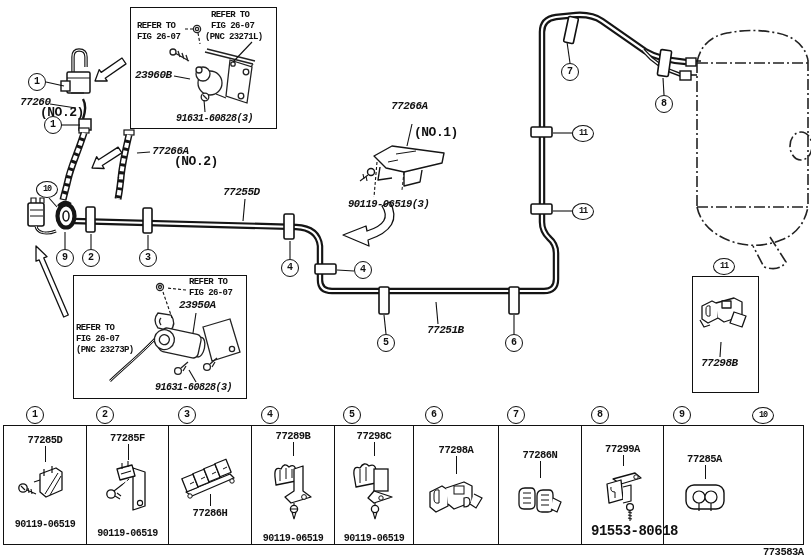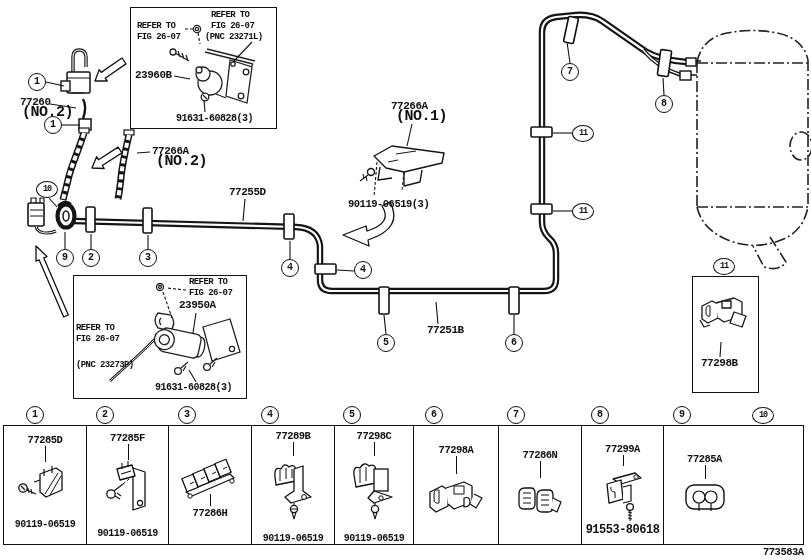--- a/index.html
+++ b/index.html
@@ -1,20 +1,20 @@
 <!DOCTYPE html>
 <html><head>
 <meta charset="utf-8">
 <style>
   html,body{margin:0;padding:0;background:#fff;}
   #page{position:relative;width:811px;height:560px;background:#fff;overflow:hidden;
         font-family:"Liberation Mono","DejaVu Sans Mono",monospace;color:#111;}
   #art{position:absolute;left:0;top:0;z-index:1;}
-  .lbl{position:absolute;z-index:3;font-weight:bold;font-size:11px;line-height:11px;letter-spacing:-0.5px;white-space:nowrap;}
-  .sub{position:absolute;z-index:3;font-weight:bold;font-size:15px;line-height:10px;letter-spacing:-0.5px;white-space:nowrap;}
+  .lbl{position:absolute;z-index:3;font-weight:bold;font-size:11px;line-height:11px;letter-spacing:-0.5px;white-space:nowrap;font-style:italic;}
+  .sub{position:absolute;z-index:3;font-weight:bold;font-size:13px;line-height:10px;letter-spacing:-0.5px;white-space:nowrap;margin-left:18px;}
   .refer{position:absolute;z-index:3;font-weight:bold;font-size:9px;line-height:10.5px;letter-spacing:-0.6px;white-space:nowrap;}
   .callout{position:absolute;z-index:4;width:16px;height:16px;border:1.6px solid #111;border-radius:50%;
            background:#fff;display:flex;align-items:center;justify-content:center;
            font-size:10px;font-weight:bold;line-height:1;}
   .callout.c2d{width:20px;height:15px;font-size:8.5px;letter-spacing:-1px;}
   .inset{position:absolute;z-index:2;border:1.7px solid #111;background:transparent;}
   #legend{position:absolute;z-index:2;left:3px;top:425px;width:799px;height:118px;
           border:1.7px solid #111;display:flex;}
   .cell{position:relative;border-right:1.6px solid #111;height:100%;box-sizing:border-box;}
   .cell:last-child{border-right:none;font-family:Liberation Mono, monospace;}
@@ -196,45 +196,45 @@
 <div class="inset" style="left:130px;top:7px;width:145px;height:120px;"></div>
 <div class="inset" style="left:73px;top:275px;width:172px;height:122px;"></div>
 <div class="inset" style="left:692px;top:276px;width:65px;height:115px;"></div>
 
 <div class="lbl" style="left:20px;top:97px;">77260</div>
 <div class="sub" style="left:22px;top:108px;">(NO.2)</div>
 
 <div class="lbl" style="left:152px;top:146px;">77266A</div>
 <div class="sub" style="left:156px;top:157px;">(NO.2)</div>
 
-<div class="lbl" style="left:229px;top:187px;">77255D</div>
+<div class="lbl" style="left:223px;top:187px;">77255D</div>
 
 <div class="lbl" style="left:391px;top:101px;">77266A</div>
-<div class="sub" style="left:396px;top:112px;">(NO.1)</div>
+<div class="sub" style="left:396px;top:128px;">(NO.1)</div>
 
 <div class="lbl" style="left:348px;top:199px;font-size:10.5px;">90119-06519(3)</div>
 
 <div class="lbl" style="left:427px;top:325px;">77251B</div>
 
 <div class="lbl" style="left:701px;top:358px;">77298B</div>
 
 <div class="refer" style="left:137px;top:21px;">REFER TO</div>
 <div class="refer" style="left:137px;top:32px;">FIG 26-07</div>
 <div class="refer" style="left:211px;top:10px;">REFER TO</div>
 <div class="refer" style="left:211px;top:21px;">FIG 26-07</div>
 <div class="refer" style="left:205px;top:32px;">(PNC 23271L)</div>
 <div class="lbl" style="left:135px;top:70px;">23960B</div>
 <div class="lbl" style="left:176px;top:113px;font-size:10px;">91631-60828(3)</div>
 
 <div class="refer" style="left:189px;top:277px;">REFER TO</div>
 <div class="refer" style="left:189px;top:288px;">FIG 26-07</div>
 <div class="lbl" style="left:179px;top:300px;">23950A</div>
 <div class="refer" style="left:76px;top:323px;">REFER TO</div>
 <div class="refer" style="left:76px;top:334px;">FIG 26-07</div>
-<div class="refer" style="left:76px;top:360px;">(PNC 23273P)</div>
+<div class="refer" style="left:76px;top:345px;">(PNC 23273P)</div>
 <div class="lbl" style="left:155px;top:382px;font-size:10px;">91631-60828(3)</div>
 
 <div class="callout" style="left:28px;top:73px;">1</div>
 <div class="callout" style="left:44px;top:116px;">1</div>
 <div class="callout c2d" style="left:36px;top:181px;">10</div>
 <div class="callout" style="left:56px;top:249px;">9</div>
 <div class="callout" style="left:82px;top:249px;">2</div>
 <div class="callout" style="left:139px;top:249px;">3</div>
 <div class="callout" style="left:281px;top:259px;">4</div>
 <div class="callout" style="left:354px;top:261px;">4</div>
@@ -379,21 +379,21 @@
       <svg width="52" height="60" viewBox="0 0 52 60">
         <path d="M16 12 L38 6 L44 11 L24 17 Z" fill="#fff" stroke="#111" stroke-width="1.3" stroke-linejoin="round"></path>
         <circle cx="39" cy="10" r="2.2" fill="#fff" stroke="#111" stroke-width="1"></circle>
         <path d="M10 17 L24 13 L26 32 L12 36 Z" fill="#fff" stroke="#111" stroke-width="1.3" stroke-linejoin="round"></path>
         <path d="M14 20 Q13 25 18 25 L18 31" stroke="#111" stroke-width="1" fill="none"></path>
         <path d="M26 20 L34 18 L34 34 L26 36" fill="#fff" stroke="#111" stroke-width="1.2" stroke-linejoin="round"></path>
         <circle cx="33" cy="40" r="3.4" fill="#fff" stroke="#111" stroke-width="1.3"></circle>
         <path d="M33 43 L33 54 M31 45 L35 46 M31 48 L35 49 M31 51 L35 52" stroke="#111" stroke-width="1.1" fill="none"></path>
       </svg>
     </div>
-    <div class="cl" style="top:97px;font-size:12px;">91553-80618</div>
+    <div class="cl" style="top:97px;font-size:14px;margin-left:12px;">91553-80618</div>
   </div>
 
   <div class="cell" style="width:81px;">
     <div class="cl" style="top:27px;">77285A</div>
     <div class="ldr" style="top:39px;height:14px;"></div>
     <div class="ci" style="top:55px;">
       <svg width="46" height="36" viewBox="0 0 46 36">
         <rect x="4" y="4" width="38" height="24" rx="8" fill="#fff" stroke="#111" stroke-width="1.4"></rect>
         <circle cx="17" cy="16" r="6" fill="#fff" stroke="#111" stroke-width="1.2"></circle>
         <circle cx="29" cy="16" r="6" fill="#fff" stroke="#111" stroke-width="1.2"></circle>

